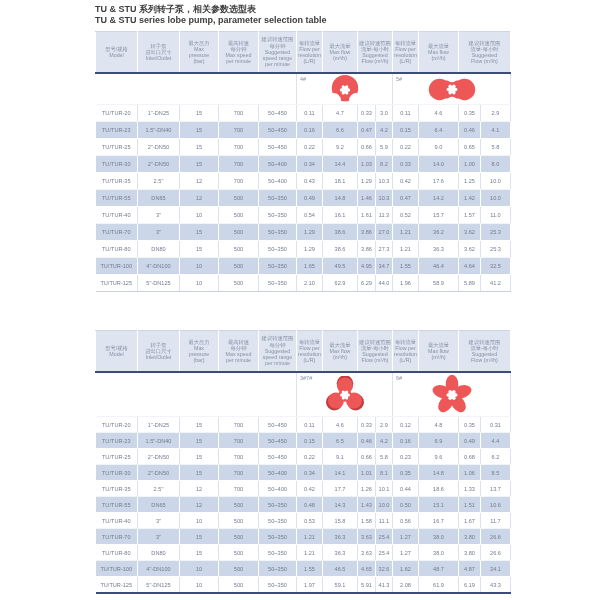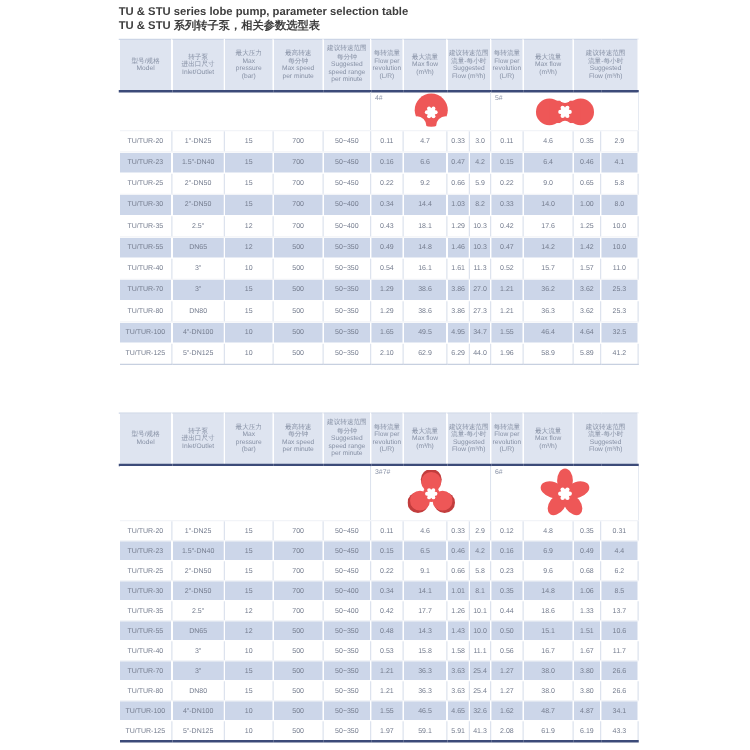--- a/index.html
+++ b/index.html
@@ -42,22 +42,22 @@
   #table1 tbody td{height:16px;}
   #table2 tbody td{height:15px;}
   table.ptable tbody tr.alt td{background:#ccd6e9;border-right:1px solid #ffffff;border-bottom:1px solid #ffffff;}
   #table1 tbody tr:last-child td{border-bottom:1px solid #c7d0e0;}
   #table2 tbody tr:last-child td{border-bottom:2px solid #3c4b79;}
 </style>
 </head>
 <body>
 
 <div class="title-block">
+  <div class="title-line">TU &amp; STU 系列转子泵，相关参数选型表</div>
   <div class="title-line">TU &amp; STU series lobe pump, parameter selection table</div>
-  <div class="title-line">TU &amp; STU 系列转子泵，相关参数选型表</div>
 </div>
 
 <table class="ptable" id="table1">
     <colgroup>
       <col style="width: 42px;">
       <col style="width: 42px;">
       <col style="width: 39px;">
       <col style="width: 40px;">
       <col style="width: 38px;">
       <col style="width: 26px;">

